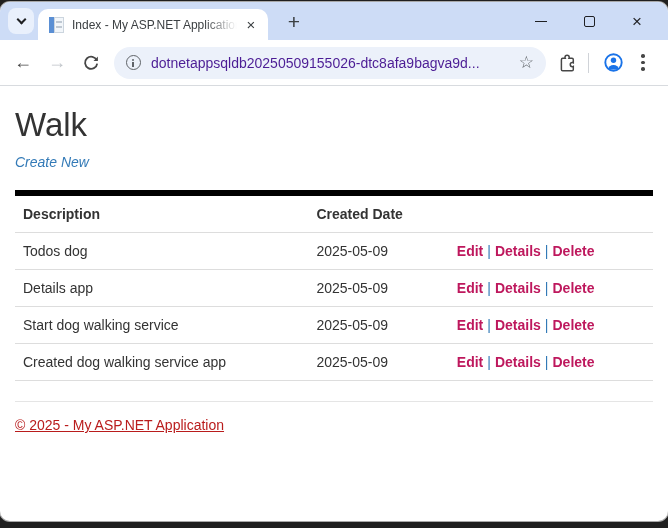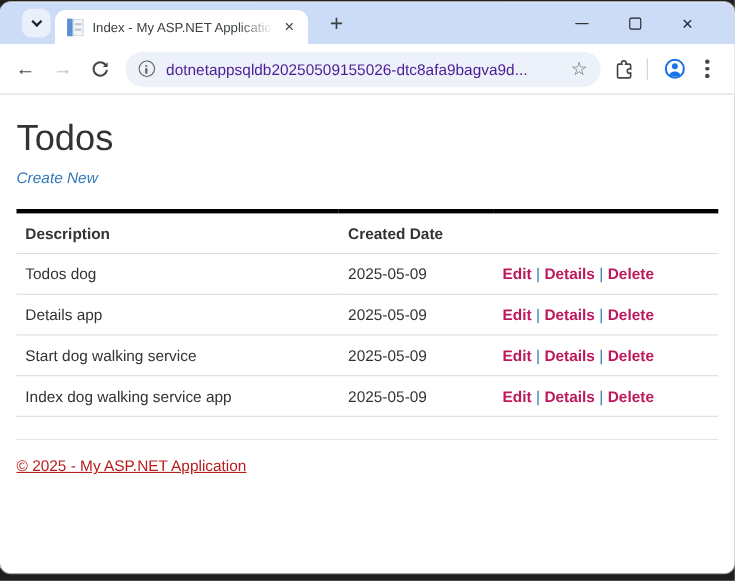--- a/index.html
+++ b/index.html
@@ -14,21 +14,21 @@
     width: 668px; height: 519px;
     background: #fff;
     border-radius: 10px;
     overflow: hidden;
     box-shadow: 0 0 0 1px #a8a8a8;
   }
 
   
   .titlebar {
     height: 38px; background: #cddcf6;
-    display: flex; align-items: flex-end; padding: 0 20px;
+    display: flex; align-items: flex-end; padding: 0 8px;
   }
   .tab-search-button {
     width: 26px; height: 26px; border-radius: 8px; background: #e9f0fc;
     display: flex; align-items: center; justify-content: center;
     margin: 0 4px 6px 0; cursor: pointer;
   }
   .chevron-down-icon {
     width: 7px; height: 7px;
     border: solid #1f2023; border-width: 0 2px 2px 0;
     transform: rotate(45deg); margin-top: -4px;
@@ -132,21 +132,21 @@
 
   
   .page-content { padding: 0 15px; color: #333; }
   .page-title { font-size: 33px; font-weight: 500; color: #333; margin: 21px 0 10px; line-height: 1.1; }
   .create-new-link {
     display: inline-block; font-size: 14px; color: #337ab7;
     text-decoration: none; cursor: pointer; margin-bottom: 0; font-style: italic;
   }
   table.todo-table {
     width: 100%; border-collapse: collapse; margin-top: 19px;
-    font-size: 14px; color: #333; border-top: 4px solid #000000;
+    font-size: 14px; color: #333; border-top: 6px solid #000000;
   }
   .todo-table th, .todo-table td {
     text-align: left; padding: 8px; border-bottom: 1px solid #ddd;
     line-height: 1.43;
   }
   .todo-table th { font-weight: bold; }
   .col-description { width: 46%; }
   .col-date { width: 22%; margin-left: 32px; }
   .action-link { color: #be185d; text-decoration: none; cursor: pointer; font-weight: bold; }
   .action-separator { color: #337ab7; margin: 0 4px; }
@@ -226,21 +226,21 @@
       <span class="kebab-icon">
           <i></i>
           <i></i>
           <i></i>
         </span>
     </div>
   </div>
 
 
   <div class="page-content">
-    <h1 class="page-title">Todos</h1>
+    <h1 class="page-title">Walk</h1>
     <a class="create-new-link">Create New</a>
 
     <table class="todo-table">
       <thead>
         <tr>
           <th class="col-description">Description</th>
           <th class="col-date">Created Date</th>
           <th></th>
         </tr>
       </thead>
@@ -260,21 +260,21 @@
           </td>
         </tr>
         <tr>
           <td>Start dog walking service</td>
           <td>2025-05-09</td>
           <td>
             <a class="action-link">Edit</a><span class="action-separator">|</span><a class="action-link">Details</a><span class="action-separator">|</span><a class="action-link">Delete</a>
           </td>
         </tr>
         <tr>
-          <td>Index dog walking service app</td>
+          <td>Created dog walking service app</td>
           <td>2025-05-09</td>
           <td>
             <a class="action-link">Edit</a><span class="action-separator">|</span><a class="action-link">Details</a><span class="action-separator">|</span><a class="action-link">Delete</a>
           </td>
         </tr>
       </tbody>
     </table>
 
     <hr class="footer-divider">
     <p class="footer-text">© 2025 - My ASP.NET Application</p>

